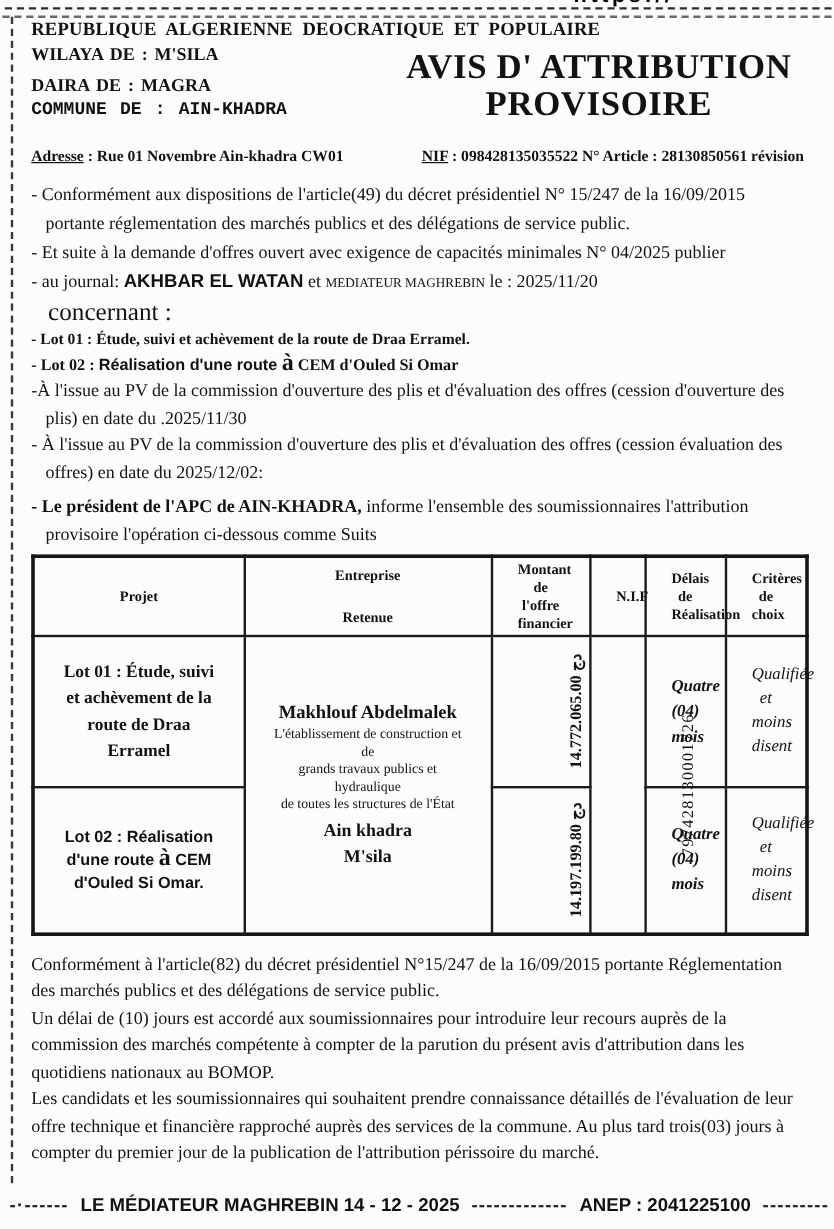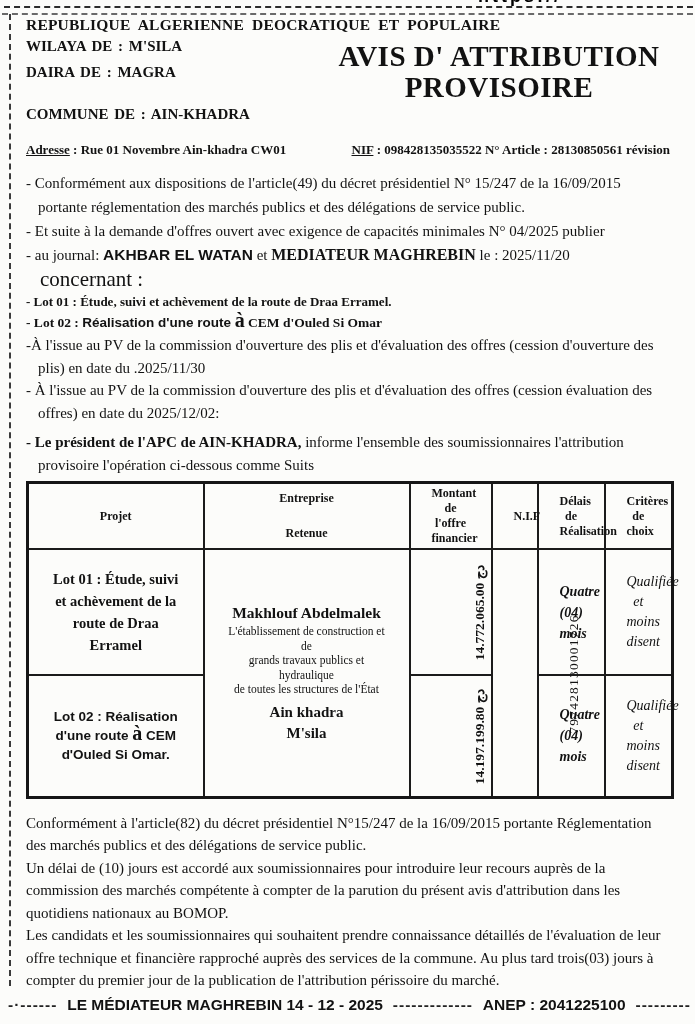--- a/index.html
+++ b/index.html
@@ -19,36 +19,36 @@
   .url-clip span { position:absolute; top:-14px; left:0; font-family:"Liberation Sans", sans-serif; font-weight:bold; font-size:18px; letter-spacing:3px; color:#000; }
 
   .doc { position:absolute; top:16px; left:26px; width:646px; }
 
   .republic { text-align:left; font-weight:bold; font-size:15.5px; word-spacing:4px; letter-spacing:0.2px; }
 
   .header-row { display:flex; margin-top:2px; }
   .admin { width:300px; font-weight:bold; font-size:15px; word-spacing:2px; }
   .admin .l1 { margin-top:2px; }
   .admin .l2 { margin-top:9px; }
-  .admin .l3 { margin-top:25px; }
+  .admin .l3 { margin-top:2px;font-family:Liberation Mono, monospace; }
   .title-block { flex:1; text-align:center; font-weight:bold; font-size:29px; line-height:31px; letter-spacing:0.5px; margin-top:5px; }
 
   .addr-row { display:flex; justify-content:space-between; font-weight:bold; font-size:13px; margin-top:19px; padding-right:2px; }
   .u { text-decoration:underline; }
 
   .para { font-size:15px; line-height:24px; padding-left:12px; text-indent:-12px; }
   .p1 { margin-top:13px; }
   .tight { line-height:22.5px; }
   .concernant { margin-left:14px; font-size:21px; line-height:24px; }
   .lot1 { font-weight:bold; font-size:13px; line-height:21px; margin-left:0; }
   .lot2 { font-weight:bold; font-size:13.5px; line-height:22px; }
   .sansb { font-family:"Liberation Sans", sans-serif; font-weight:bold; }
   .biga { font-size:20px; line-height:14px; }
   .jr1 { font-family:"Liberation Sans", sans-serif; font-weight:bold; font-size:15.5px; }
-  .jr2 { font-weight:bold; font-size:16px; }
+  .jr2 { font-weight:normal; font-size:11px; }
   .p6 { margin-top:7px; }
   .b { font-weight:bold; }
 
   table.award { width:645px; border-collapse:collapse; table-layout:fixed; margin-top:5px; border:3px solid #161616; }
   table.award th, table.award td { border:2px solid #1b1b1b; vertical-align:middle; text-align:center; padding:2px 21px; }
   col.c-projet { width:176px; } col.c-ent { width:206px; } col.c-mont { width:82px; }
   col.c-nif { width:46px; } col.c-del { width:67px; } col.c-crit { width:68px; }
   thead th { font-size:12px; font-weight:bold; height:58px; line-height:15px; }
   .ml { white-space:pre-line; }
   .ent-head .eh2 { margin-top:20px; }

